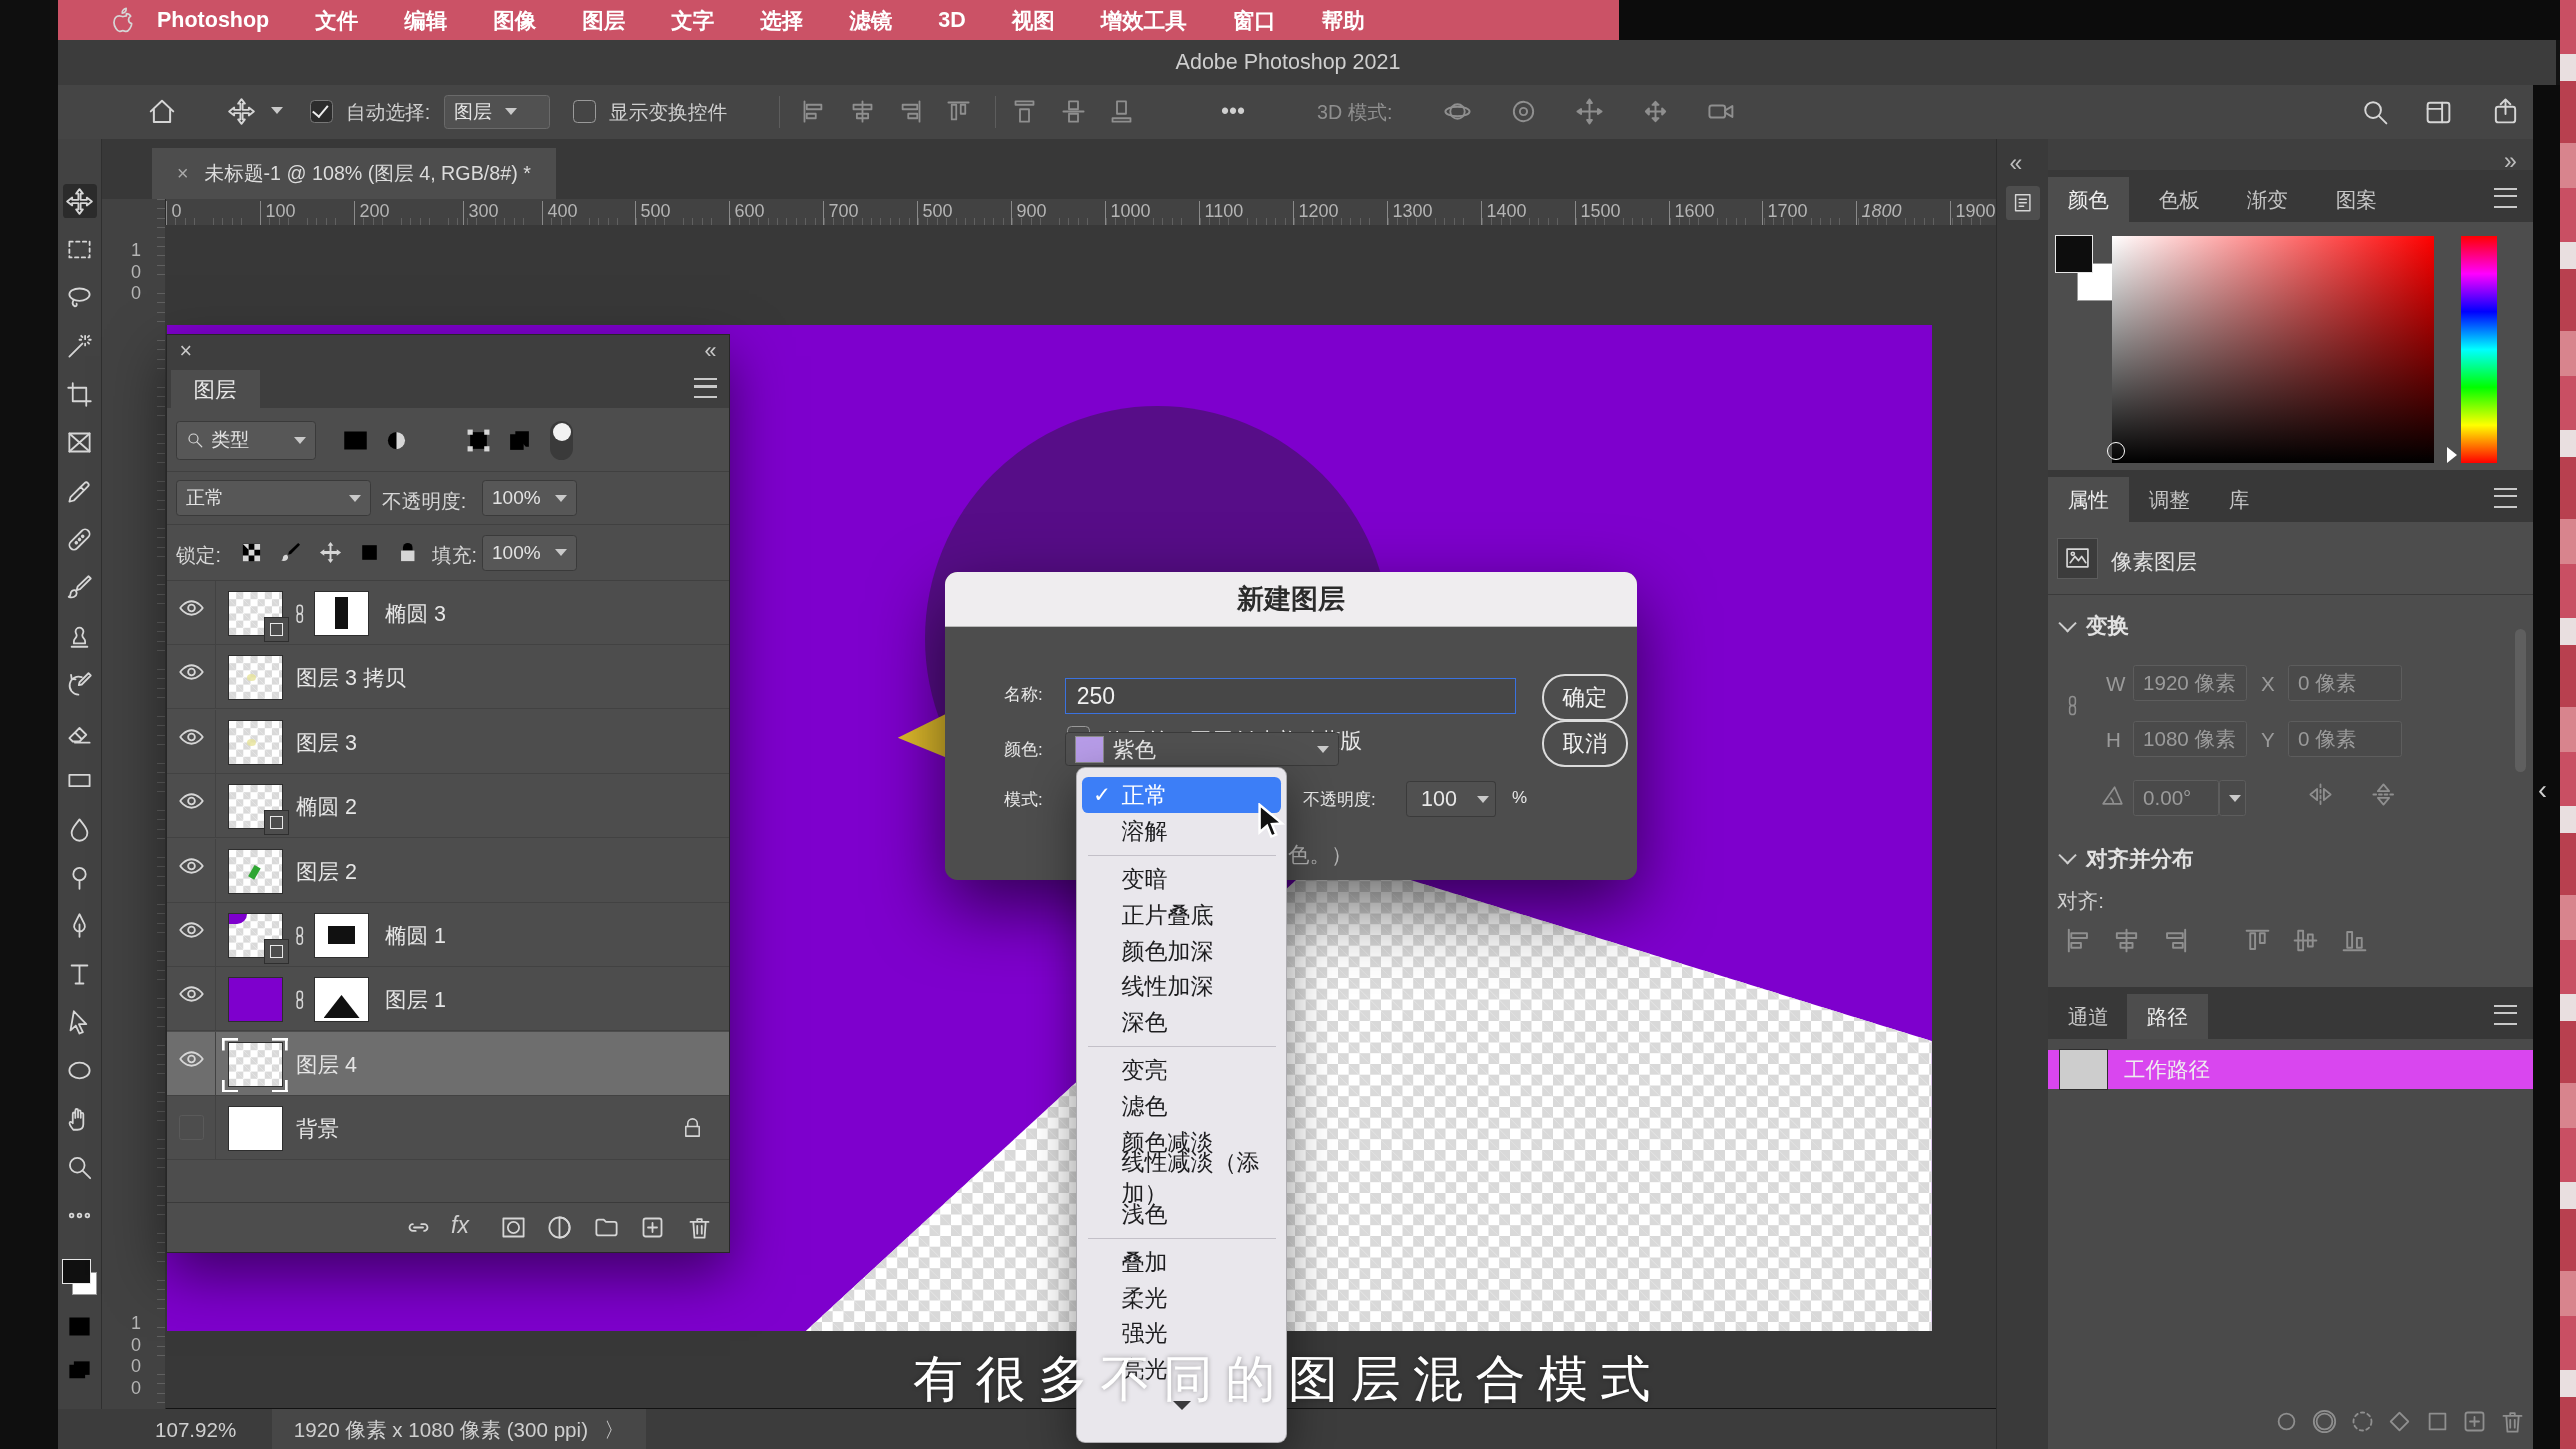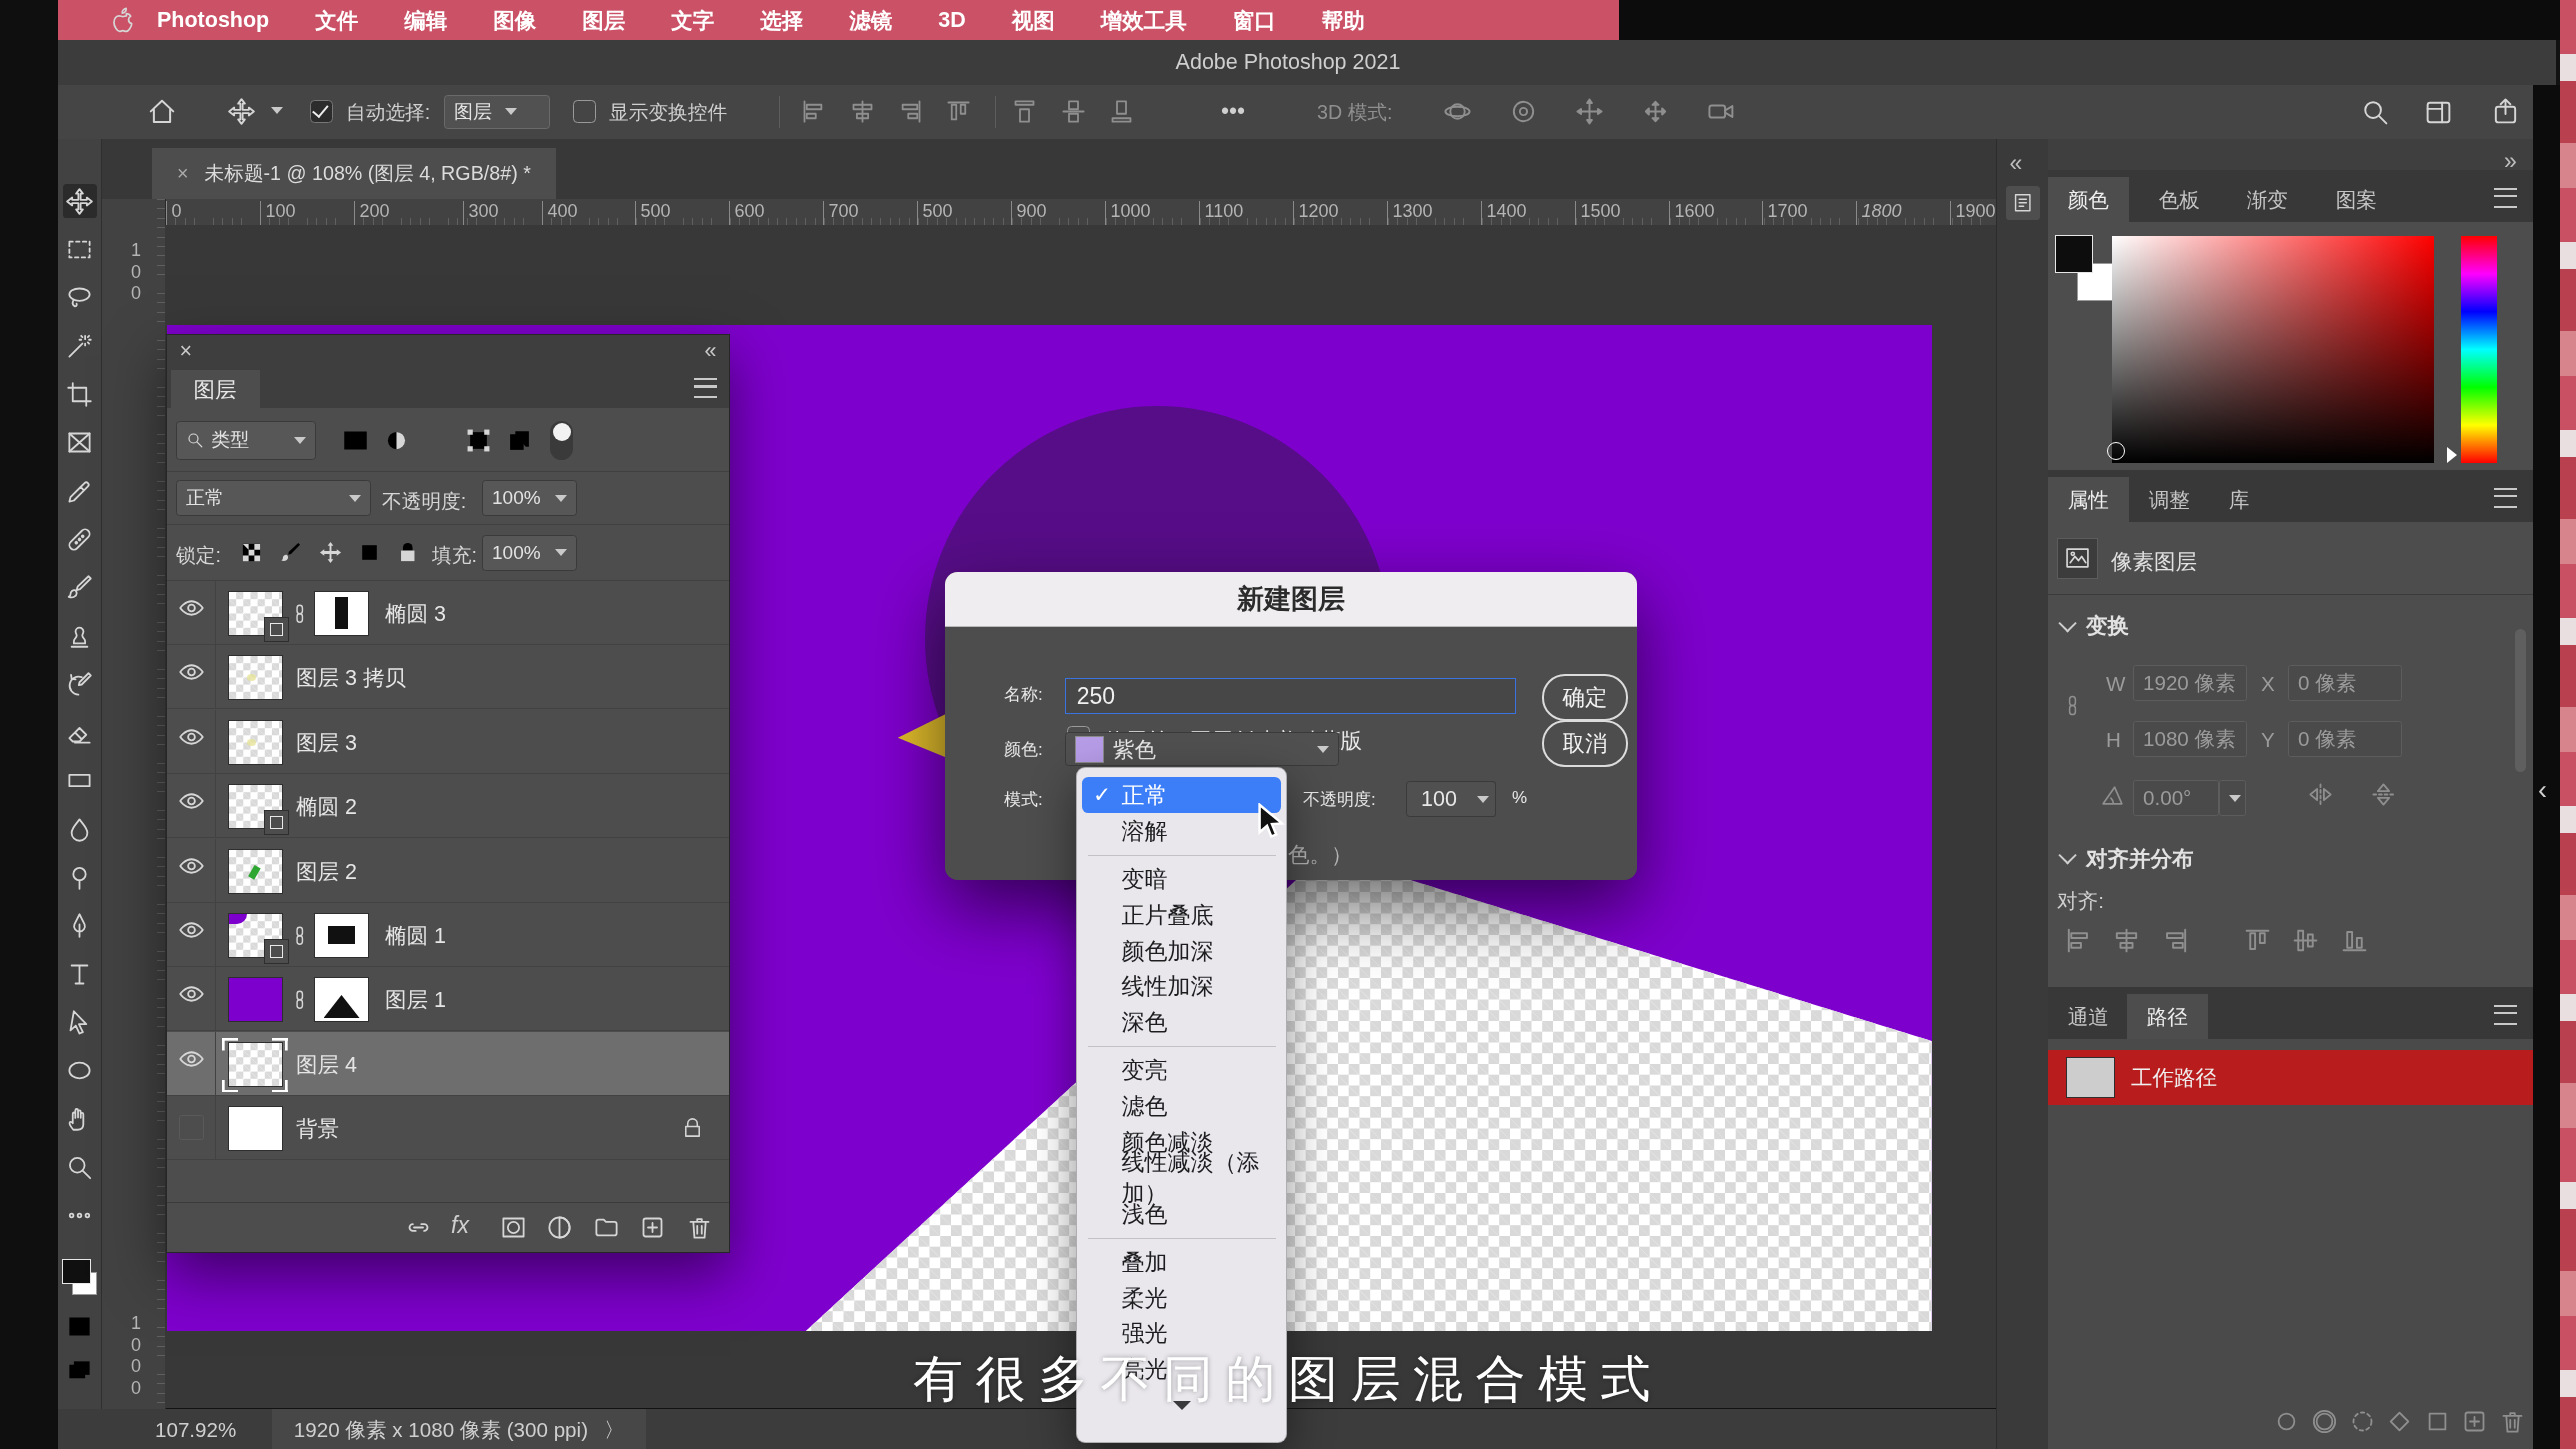--- a/index.html
+++ b/index.html
@@ -1066,21 +1066,21 @@
             <rect x="14" y="10" width="4" height="8" fill="#bdbdbd" stroke="none"></rect>
           </svg>
         </span>
       </div>
       <div class="ptabs" style="position: absolute; left: 0px; top: 848px; width: 100%;">
         <div class="ptab" style="left: 0px;">通道</div>
         <div class="ptab act" style="left: 79px;">路径</div>
         <span class="burger" style="position: absolute; right: 16px; top: 18px;"></span>
       </div>
       <div class="panelbody" style="position: absolute; left: 0px; top: 900px; width: 100%; height: 411px; background: rgb(74, 74, 74);">
-        <div style="position: absolute; left: 0px; top: 10.7px; width: 100%; height: 55px; background: #b91c1c; display: flex; align-items: center; gap: 16px; padding-left: 18px; box-sizing: border-box;">
+        <div style="position: absolute; left: 0px; top: 10.7px; width: 100%; height: 39px; background: #d946ef; display: flex; align-items: center; gap: 16px; padding-left: 11px; box-sizing: border-box;">
           <span style="width: 47px; height: 39px; background: rgb(205, 205, 205); border: 0.9px solid rgb(46, 46, 46);"></span>
           <span style="font-size: 21.5px; color: rgb(239, 239, 239);">工作路径</span>
         </div>
         <span class="ic dim" style="display: inline-flex; align-items: center; justify-content: center; position: absolute; top: 369px; left: 225px;">
           <svg width="27" height="27" viewBox="0 0 24 24">
             <circle cx="12" cy="12" r="7" fill="#9b9b9b" stroke="none"></circle>
           </svg>
         </span>
         <span class="ic dim" style="display: inline-flex; align-items: center; justify-content: center; position: absolute; top: 369px; left: 263px;">
           <svg width="27" height="27" viewBox="0 0 24 24">

